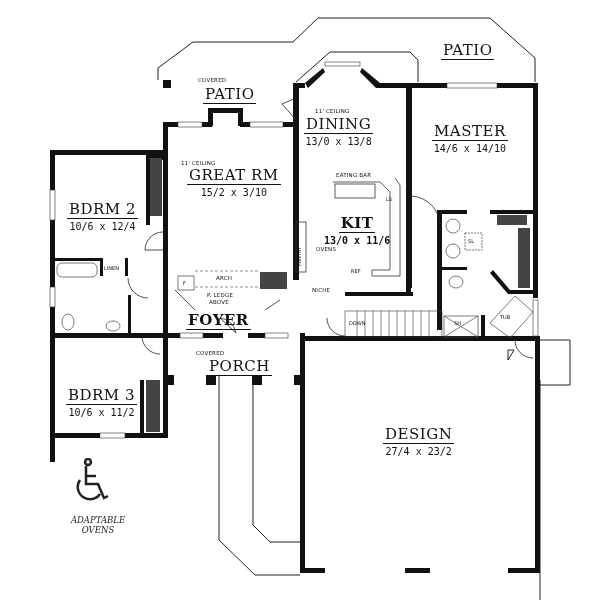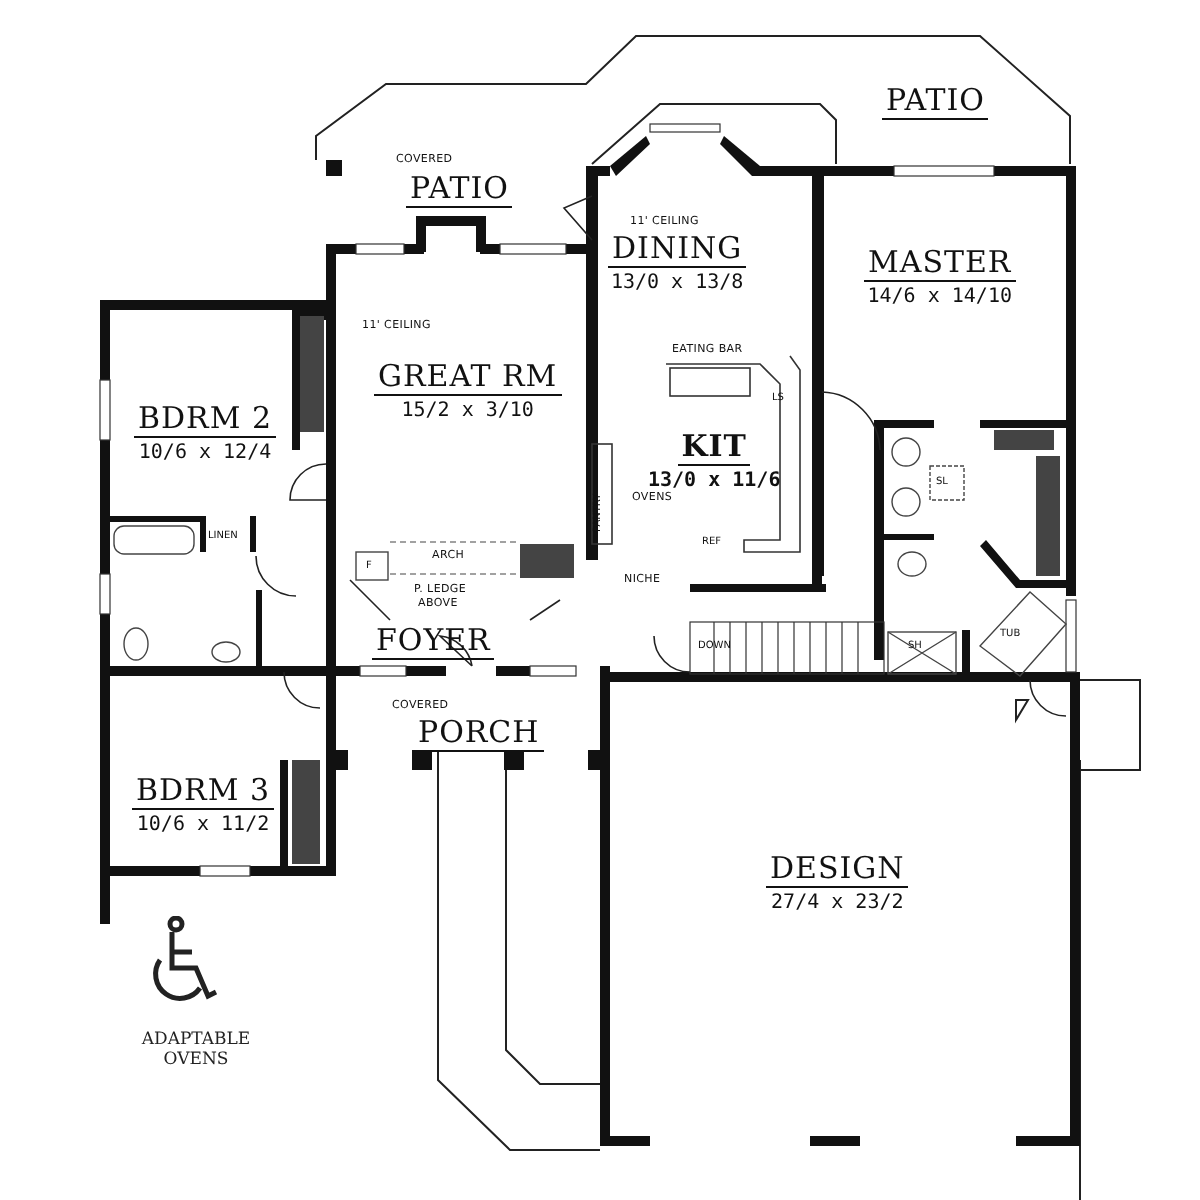--- a/index.html
+++ b/index.html
@@ -3,21 +3,21 @@
 <meta charset="utf-8">
 <style>
   html, body { margin:0; padding:0; background:#ffffff; }
   body { width:600px; height:600px; overflow:hidden; position:relative; font-family:"DejaVu Serif", serif; }
   #plan { position:absolute; left:0; top:0; width:600px; height:600px; }
   .lbl { position:absolute; text-align:center; color:#111; white-space:nowrap; }
   .room-name { font-family:"DejaVu Serif", serif; font-size:15px; letter-spacing:0.5px; border-bottom:1.5px solid #111; padding:0 2px 1px; display:inline-block; line-height:16px; }
   .room-dim { font-family:"DejaVu Sans Mono", monospace; font-size:10px; display:block; margin-top:2px; }
   .small { font-family:"DejaVu Sans", sans-serif; font-size:5.5px; position:absolute; white-space:nowrap; color:#111; letter-spacing:0.2px; }
   .tiny { font-family:"DejaVu Sans", sans-serif; font-size:5px; position:absolute; white-space:nowrap; color:#111; }
-  .badge { position:absolute; text-align:center; font-family:"DejaVu Serif", serif; font-size:8.5px; line-height:10px; color:#222; }
+  .badge { position:absolute; text-align:center; font-family:"DejaVu Serif", serif; font-size:8.5px; line-height:10px; color:#222;font-style:italic; }
 </style>
 </head>
 <body>
 
 <svg id="plan" viewBox="0 0 600 600">
   <g fill="none" stroke="#222" stroke-width="1">
 
     <path d="M158 80 L158 68 L193 42 L293 42 L318 18 L490 18 L535 58 L535 82"></path>
     <path d="M296 82 L330 52 L410 52 L418 60 L418 82"></path>
 
@@ -175,21 +175,21 @@
   <span class="room-name">DINING</span>
   <span class="room-dim">13/0 x 13/8</span>
 </div>
 
 <div class="lbl" style="left:432px;top:121px;">
   <span class="room-name">MASTER</span>
   <span class="room-dim">14/6 x 14/10</span>
 </div>
 
 <div class="small" style="left:181px;top:160px;">11' CEILING</div>
-<div class="lbl" style="left:187px;top:178px;">
+<div class="lbl" style="left:187px;top:165px;">
   <span class="room-name">GREAT RM</span>
   <span class="room-dim">15/2 x 3/10</span>
 </div>
 
 <div class="lbl" style="left:67px;top:199px;">
   <span class="room-name">BDRM 2</span>
   <span class="room-dim">10/6 x 12/4</span>
 </div>
 
 <div class="small" style="left:336px;top:172px;">EATING BAR</div>
@@ -203,21 +203,21 @@
 <div class="tiny" style="left:351px;top:268px;">REF</div>
 <div class="tiny" style="left:386px;top:196px;">LS</div>
 
 <div class="small" style="left:216px;top:275px;">ARCH</div>
 <div class="small" style="left:207px;top:292px;">P. LEDGE</div>
 <div class="small" style="left:209px;top:299px;">ABOVE</div>
 <div class="tiny" style="left:183px;top:280px;">F</div>
 
 <div class="tiny" style="left:104px;top:265px;">LINEN</div>
 
-<div class="lbl" style="left:186px;top:310px;"><span class="room-name">FOYER</span></div>
+<div class="lbl" style="left:186px;top:310px;font-weight:bold;"><span class="room-name">FOYER</span></div>
 
 <div class="small" style="left:196px;top:350px;">COVERED</div>
 <div class="lbl" style="left:207px;top:356px;"><span class="room-name">PORCH</span></div>
 
 <div class="lbl" style="left:66px;top:385px;">
   <span class="room-name">BDRM 3</span>
   <span class="room-dim">10/6 x 11/2</span>
 </div>
 
 <div class="tiny" style="left:349px;top:320px;">DOWN</div>

